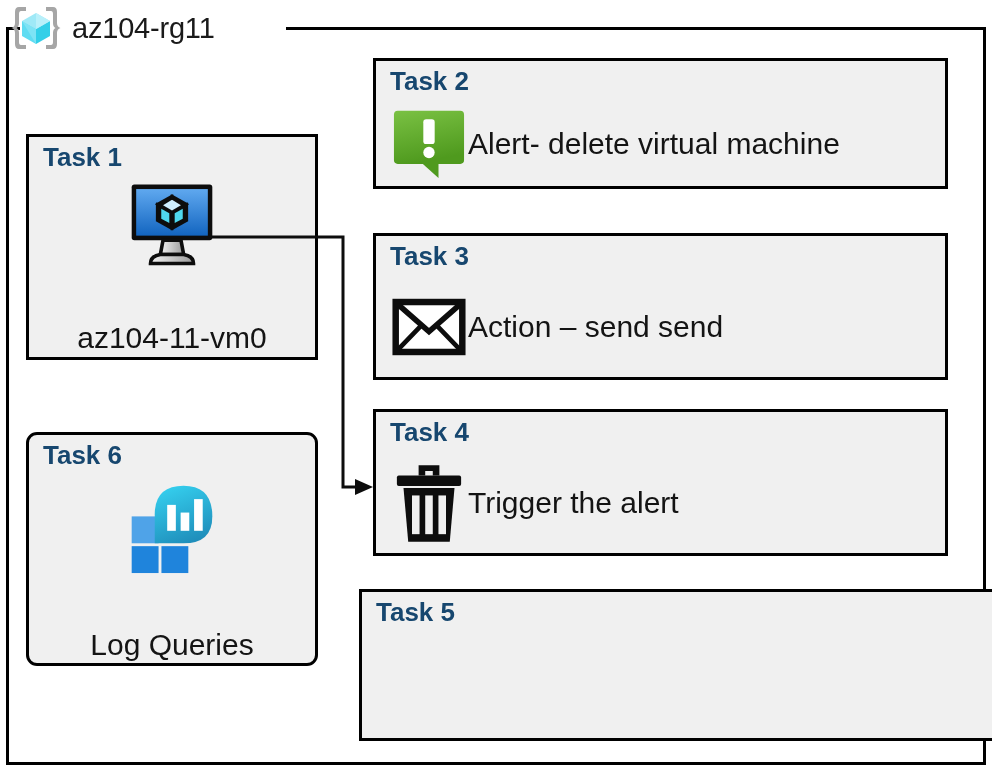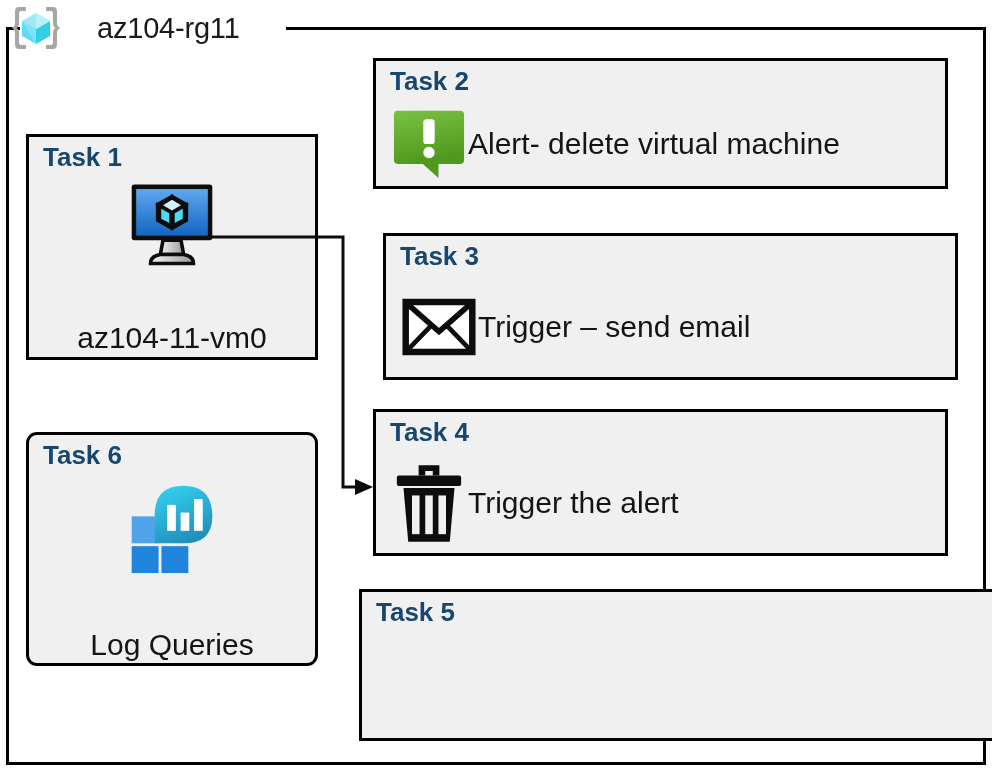--- a/index.html
+++ b/index.html
@@ -53,21 +53,20 @@
     width: 52px;
     height: 48px;
     display: block;
   }
   .rg-title {
     font-size: 29px;
     color: #1a1a1a;
     line-height: 1;
     white-space: nowrap;
     letter-spacing: -0.2px;
-    margin-left: 25px;
   }
 
   
   .card {
     position: absolute;
     background: #f0f0f0;
     border: 3px solid #000000;
     box-sizing: border-box;
   }
   .card-title {
@@ -129,21 +128,21 @@
     color: #141414;
     line-height: 1.1;
     white-space: nowrap;
     margin-top: 40px;
   }
 
   
   #card-task1 { left: 26px;  top: 134px; width: 292px; height: 226px; }
   #card-task6 { left: 26px;  top: 432px; width: 292px; height: 234px; border-radius: 11px; }
   #card-task2 { left: 373px; top: 58px;  width: 575px; height: 131px; }
-  #card-task3 { left: 383px; top: 233px; width: 575px; height: 147px; padding-left: 10px; }
+  #card-task3 { left: 373px; top: 233px; width: 575px; height: 147px; padding-left: 10px; }
   #card-task4 { left: 373px; top: 409px; width: 575px; height: 147px; }
   #card-task5 { left: 359px; top: 589px; width: 681px; height: 152px; }
 
   
   .connector {
     position: absolute;
     left: 0;
     top: 0;
     width: 992px;
     height: 774px;
@@ -267,21 +266,21 @@
   <div class="card" id="card-task3">
     <div class="card-title">Task 3</div>
     <div class="card-row">
       <span class="glyph">
         <svg viewBox="0 0 80 62" width="74" height="58" aria-hidden="true">
           <rect x="4" y="4" width="72" height="54" fill="#ffffff" stroke="#0d0d0d" stroke-width="7"></rect>
           <path d="M7 7 L40 36 L73 7" fill="none" stroke="#0d0d0d" stroke-width="6"></path>
           <path d="M7 55 L31 30 M73 55 L49 30" fill="none" stroke="#0d0d0d" stroke-width="5"></path>
         </svg>
       </span>
-      <span class="label">Trigger – send email</span>
+      <span class="label">Action – send send</span>
     </div>
   </div>
 
   <div class="card" id="card-task4">
     <div class="card-title">Task 4</div>
     <div class="card-row">
       <span class="glyph">
         <svg viewBox="0 0 72 86" width="68" height="82" aria-hidden="true">
 
           <path d="M25 3 L47 3 L47 14 L40 14 L40 9 L32 9 L32 14 L25 14 Z" fill="#0d0d0d"></path>

